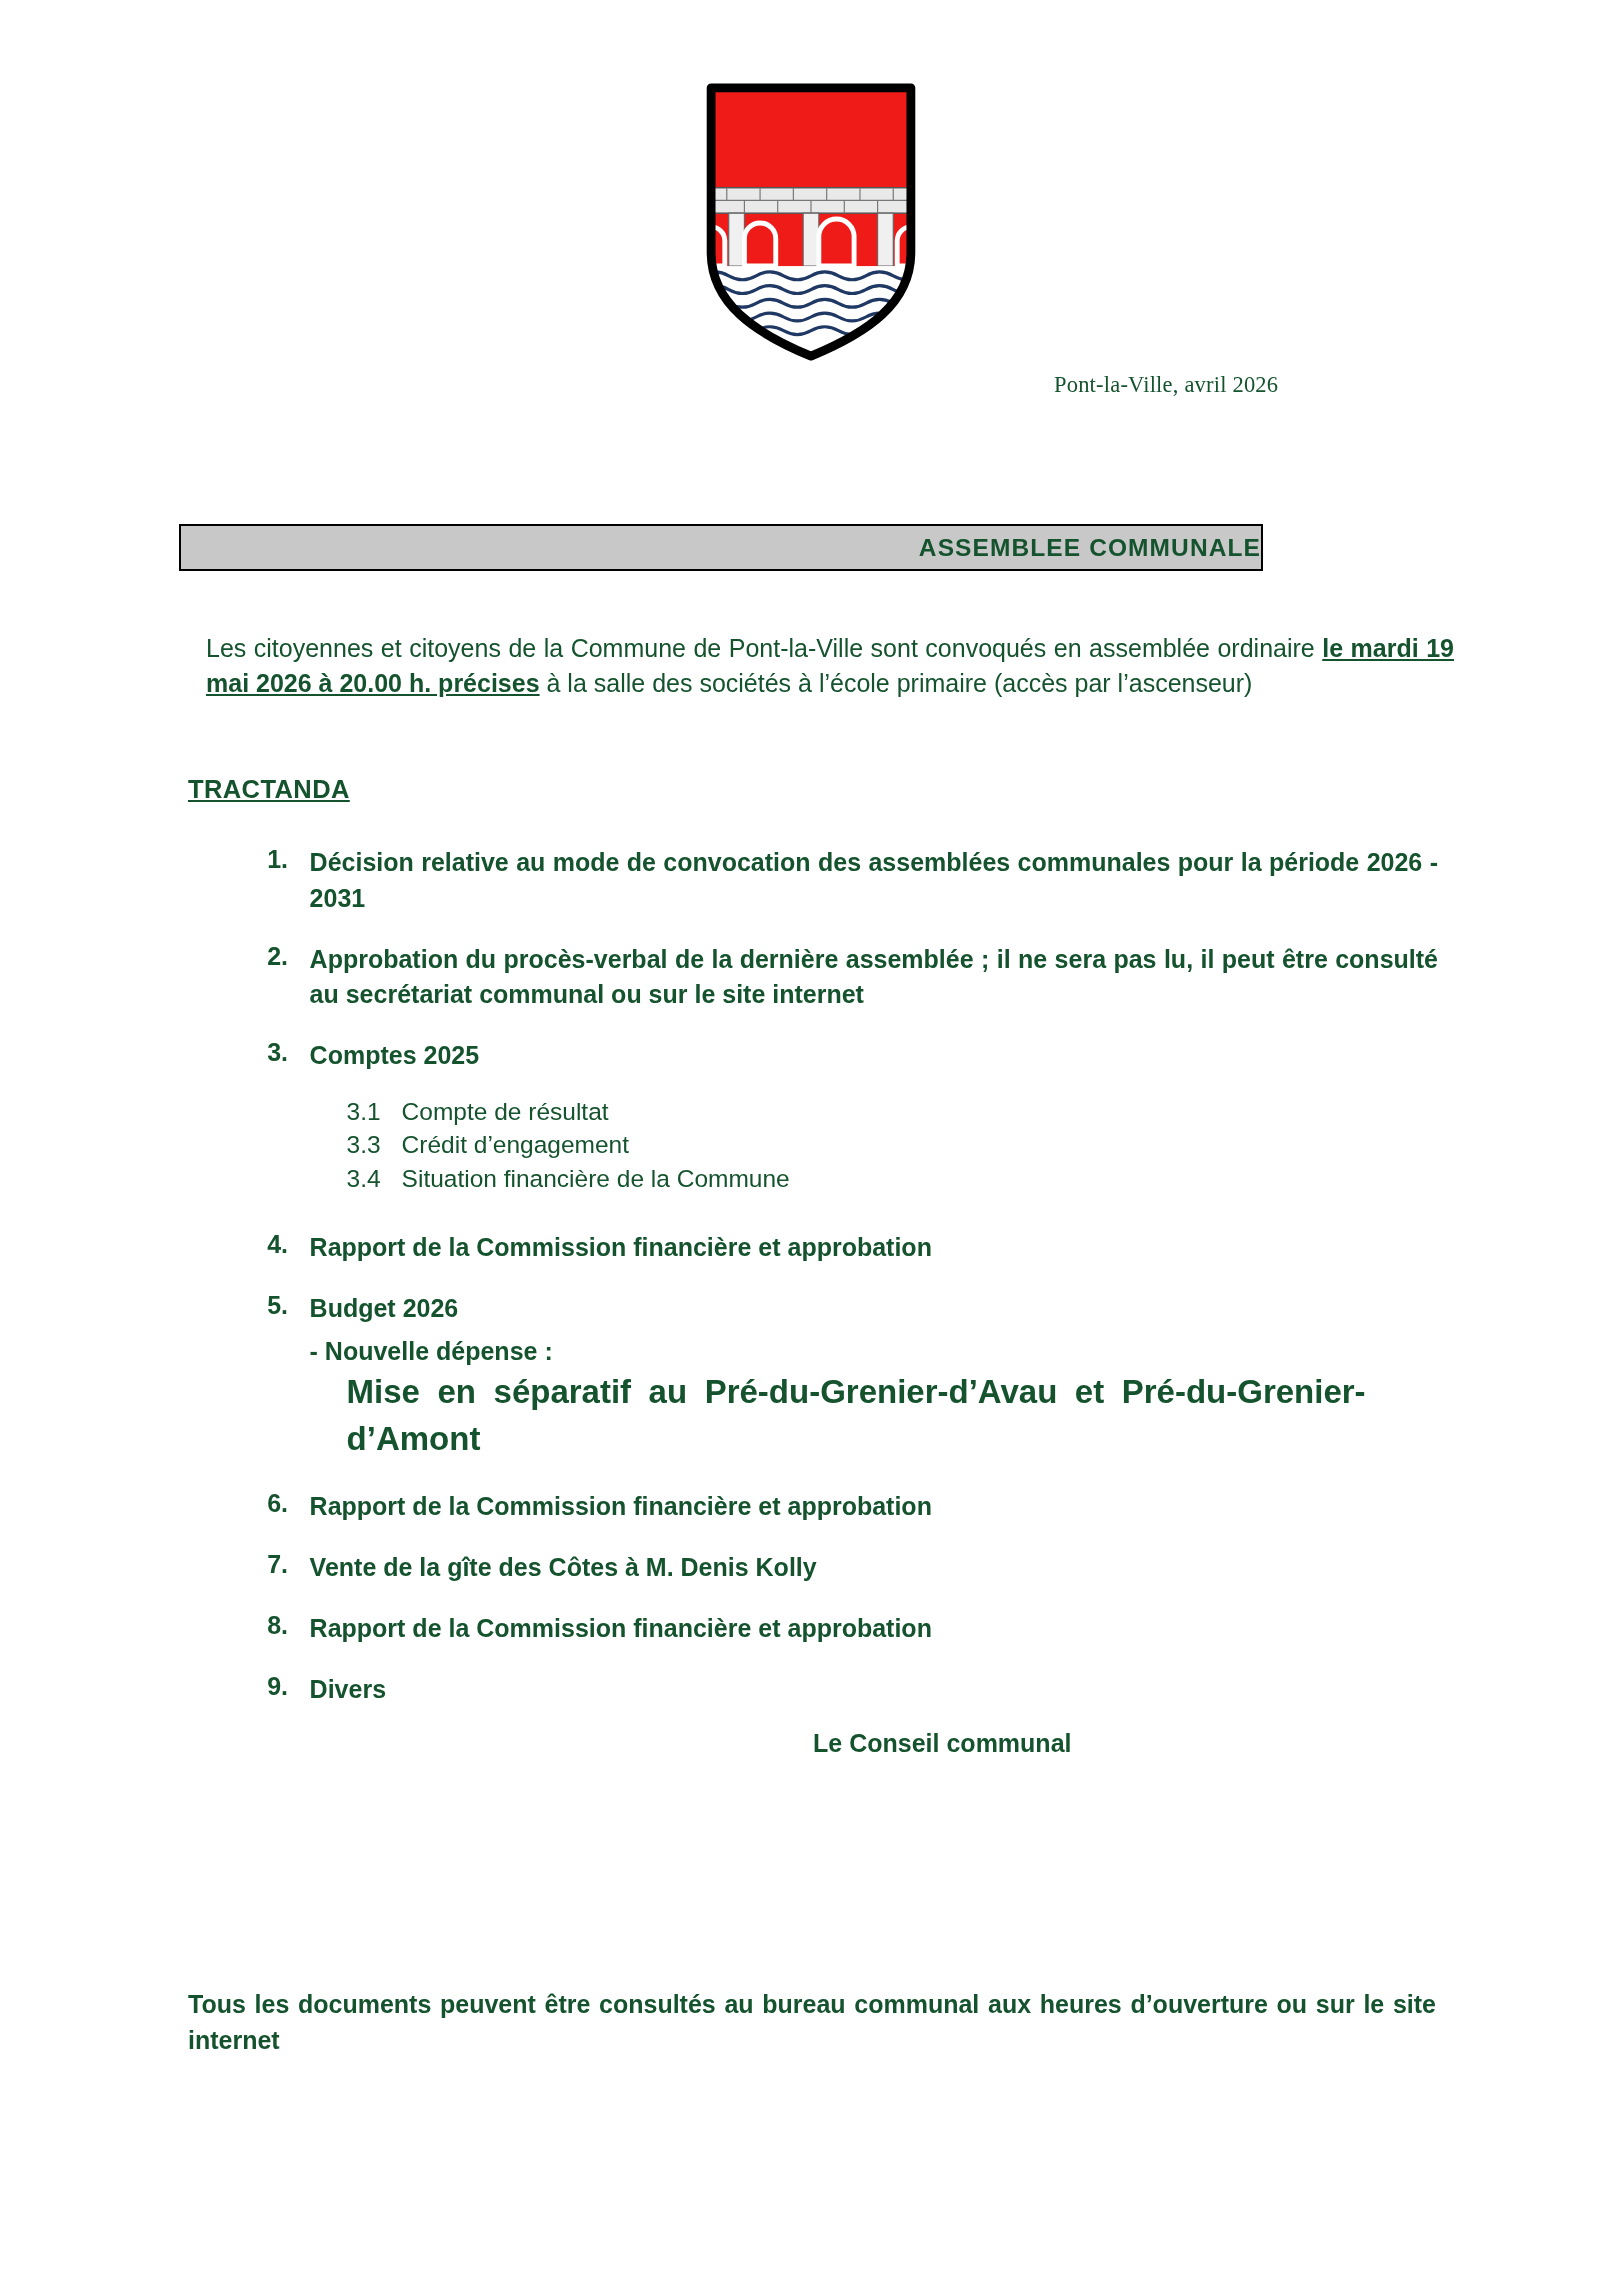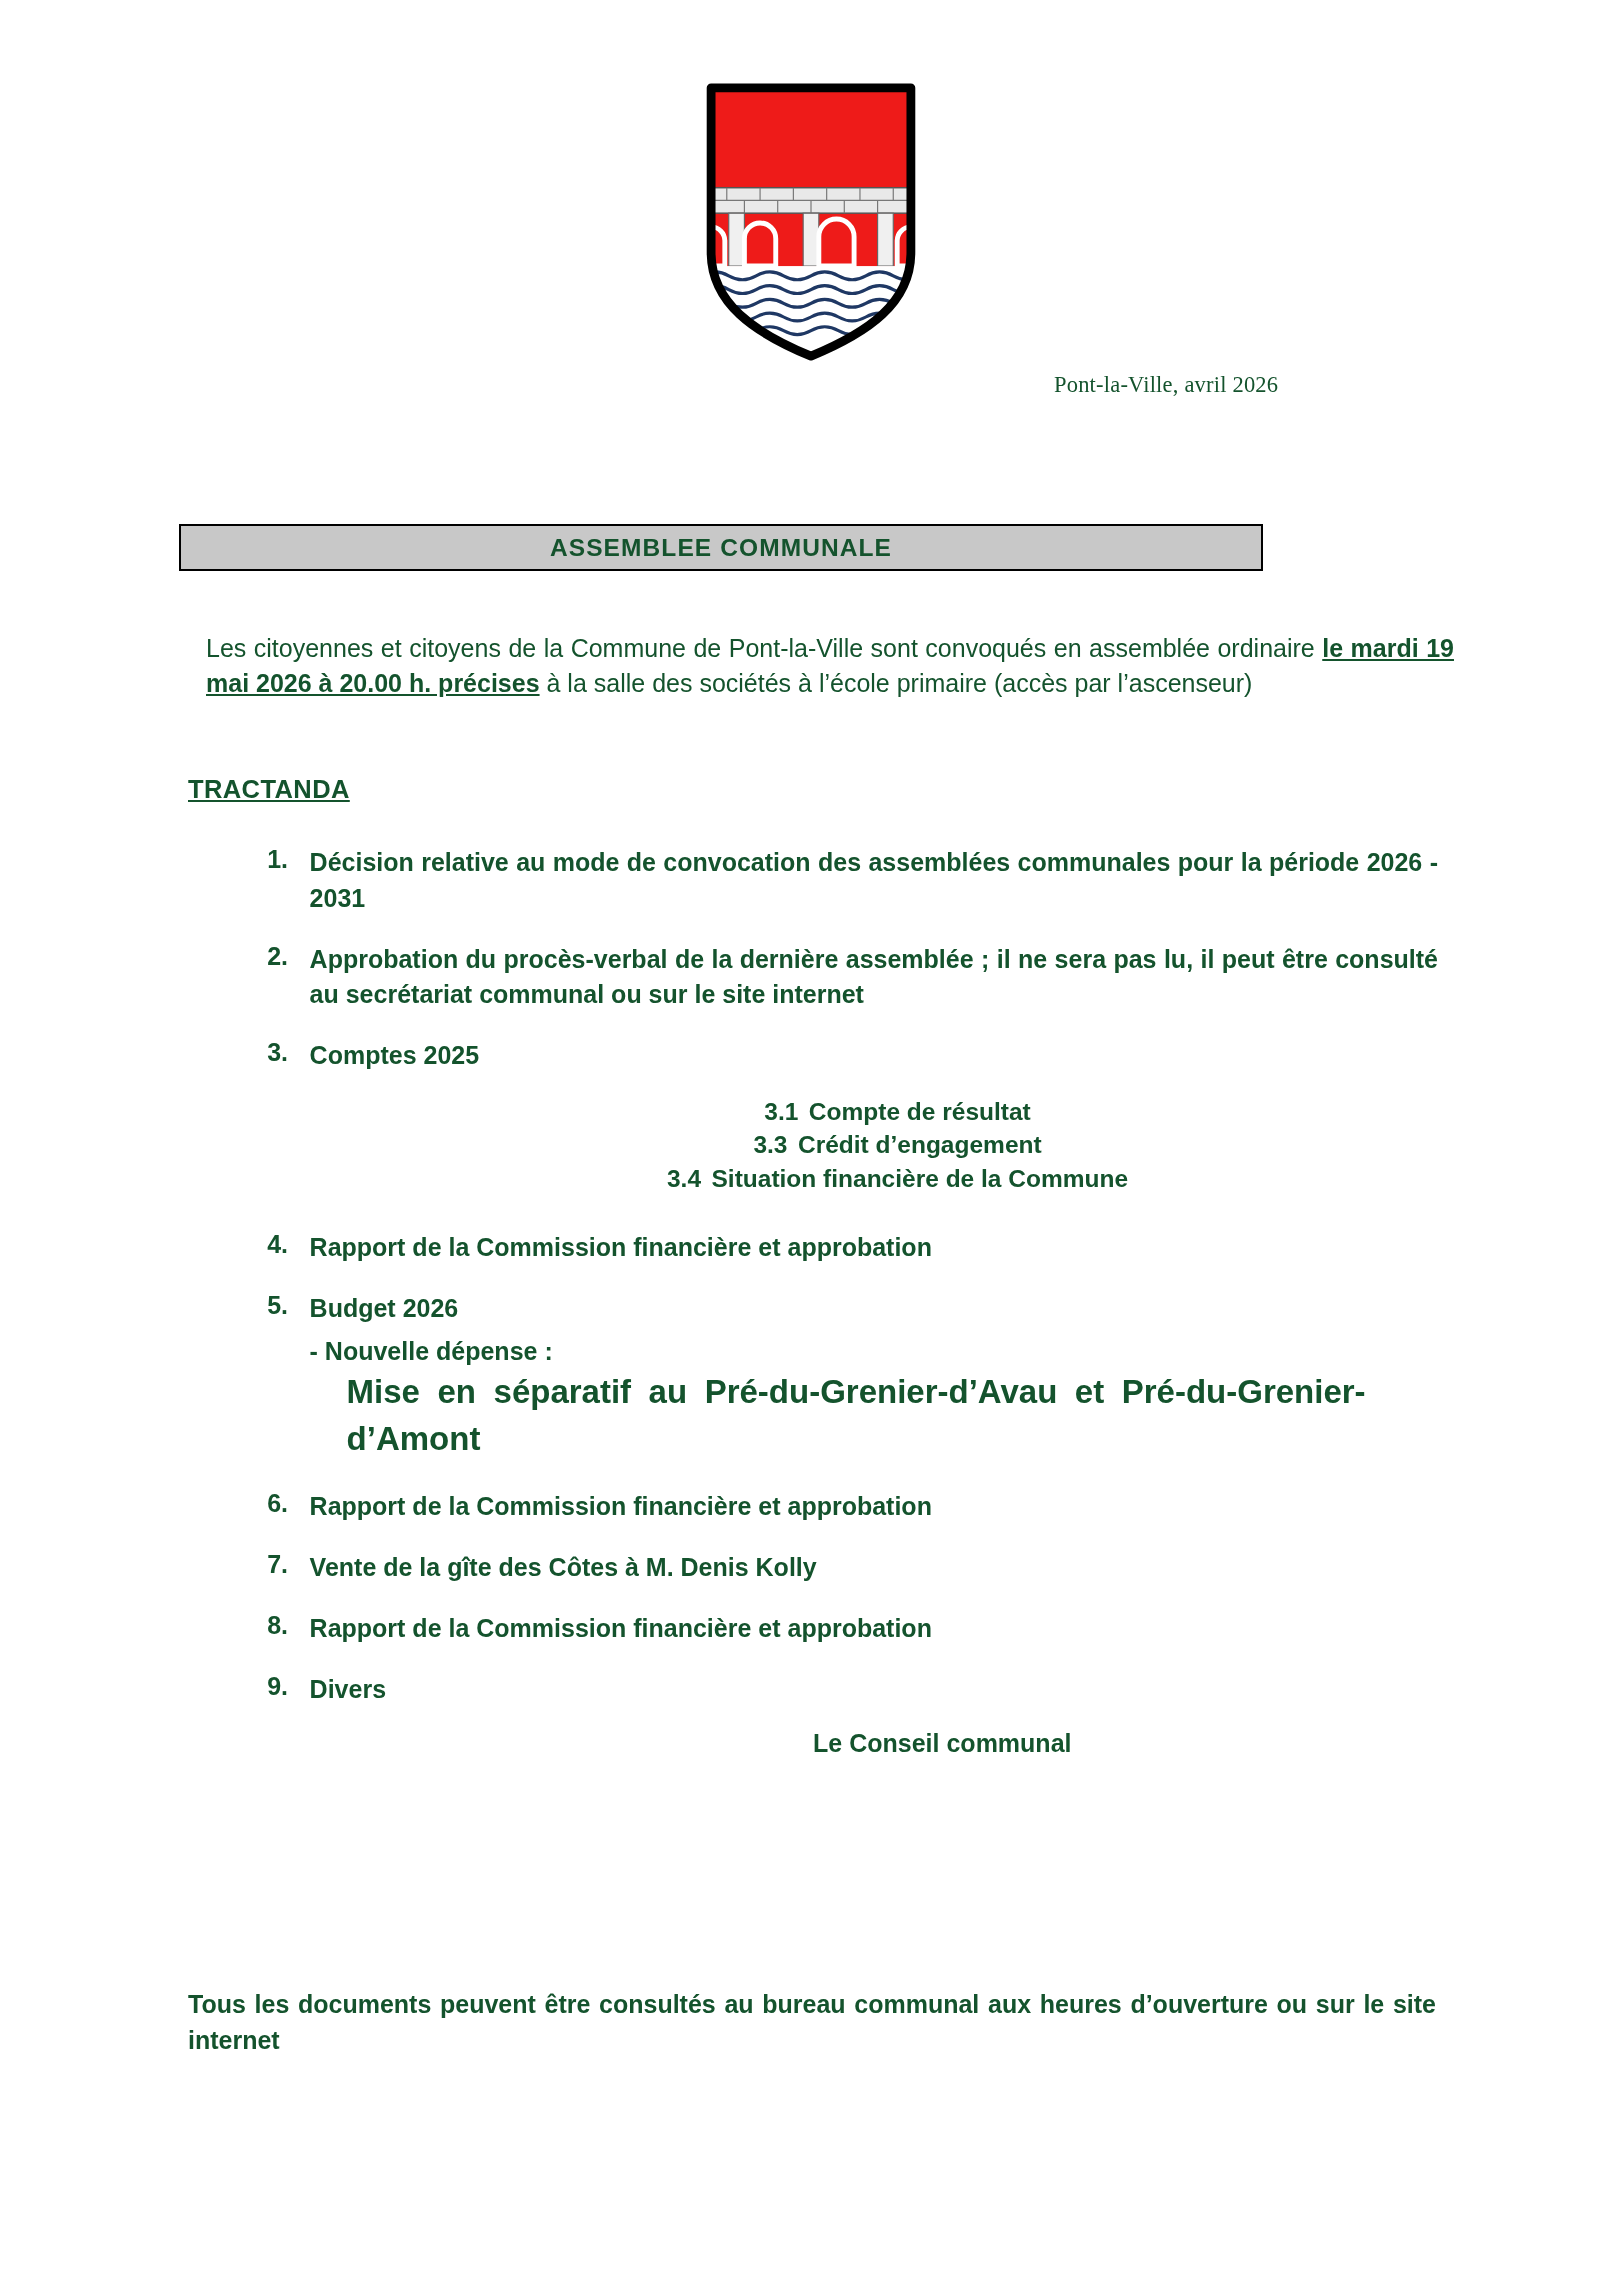--- a/index.html
+++ b/index.html
@@ -49,21 +49,21 @@
     position: absolute;
     left: 179px;
     top: 524px;
     width: 1084px;
     height: 47px;
     background: #c8c8c8;
     border: 2px solid #000000;
     box-sizing: border-box;
     display: flex;
     align-items: center;
-    justify-content: center;
+    justify-content: flex-end;
   }
   .banner-text {
     font-size: 24.5px;
     font-weight: bold;
     letter-spacing: 1.1px;
   }
 
   
   .intro {
     position: absolute;
@@ -120,24 +120,23 @@
   }
   .item-body.nojustify { text-align: left; }
 
   .sub-list {
     margin: 21.6px 0 9.8px 0;
     padding-left: 37px;
     font-weight: normal;
   }
   .sub-line {
     font-size: 24.5px;
-    font-weight: bold;
+    font-weight: normal;
     line-height: 1.36;
     white-space: nowrap;
-    text-align: center;
   }
   .sub-line .sub-num { display: inline-block; width: 55px; }
 
   .dep-block { margin-top: 7px; }
   .dep-head { font-weight: bold; font-size: 25px; }
   .dep-text {
     margin-left: 37px;
     font-weight: bold;
     font-size: 33px;
     line-height: 1.42;

